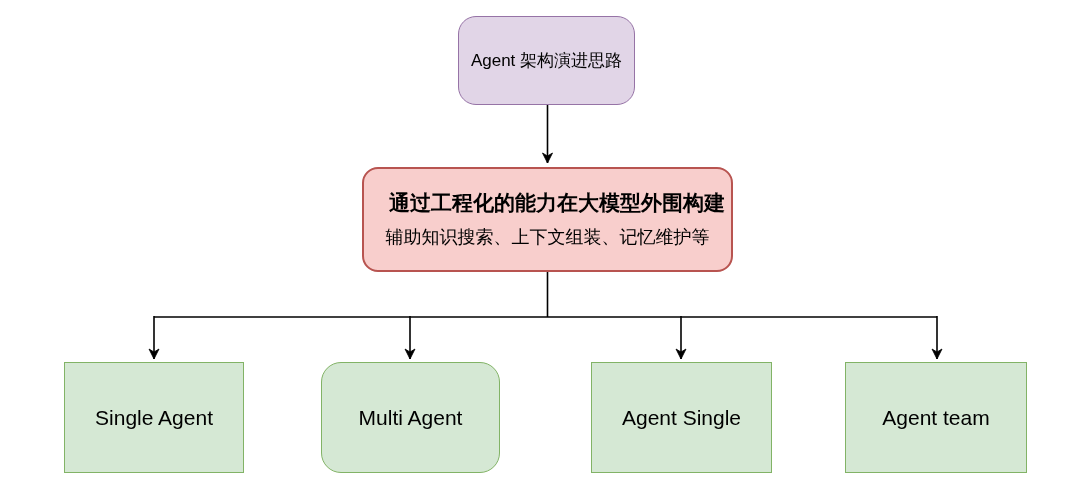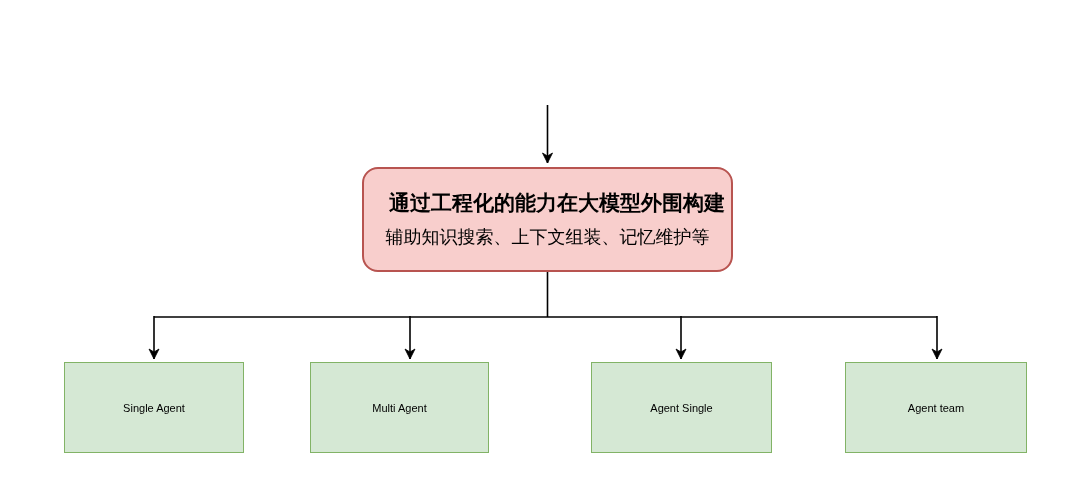--- a/index.html
+++ b/index.html
@@ -46,28 +46,28 @@
     line-height: 1.25;
     margin-left: 19px;
   }
   .node-middle .subtitle {
     font-size: 18px;
     line-height: 1.3;
     margin-top: 10px;
   }
   .node-leaf {
     top: 362px;
-    height: 91px;
+    height: 111px;
     background: var(--leaf-fill, #D5E8D4);
     border: 1.5px solid var(--leaf-border, #82B366);
     border-radius: 0;
-    font-size: 11px;
+    font-size: 21px;
   }
   .leaf-1 { left: 64px;  width: 180px; }
-  .leaf-2 { left: 310px; width: 179px; }
+  .leaf-2 { left: 321px; width: 179px; border-radius: 20px; }
   .leaf-3 { left: 591px; width: 181px; }
   .leaf-4 { left: 845px; width: 182px; }
   .edges {
     position: absolute;
     left: 0; top: 0;
     width: 1080px;
     height: 498px;
     pointer-events: none;
   }
   .edges line, .edges polyline {
@@ -89,20 +89,23 @@
     </defs>
     <line x1="547.5" y1="105" x2="547.5" y2="163" marker-end="url(#arrowhead)"></line>
     <line x1="547.5" y1="272" x2="547.5" y2="317"></line>
     <line x1="154" y1="317" x2="937" y2="317"></line>
     <line x1="154" y1="316" x2="154" y2="359" marker-end="url(#arrowhead)"></line>
     <line x1="410" y1="316" x2="410" y2="359" marker-end="url(#arrowhead)"></line>
     <line x1="681" y1="316" x2="681" y2="359" marker-end="url(#arrowhead)"></line>
     <line x1="937" y1="316" x2="937" y2="359" marker-end="url(#arrowhead)"></line>
   </svg>
 
+  <div class="node node-root">
+    <span>Agent 架构演进思路</span>
+  </div>
 
   <div class="node node-middle">
     <span class="title">通过工程化的能力在大模型外围构建</span>
     <span class="subtitle">辅助知识搜索、上下文组装、记忆维护等</span>
   </div>
 
   <div class="node node-leaf leaf-1">
     <span>Single Agent</span>
   </div>
   <div class="node node-leaf leaf-2">

